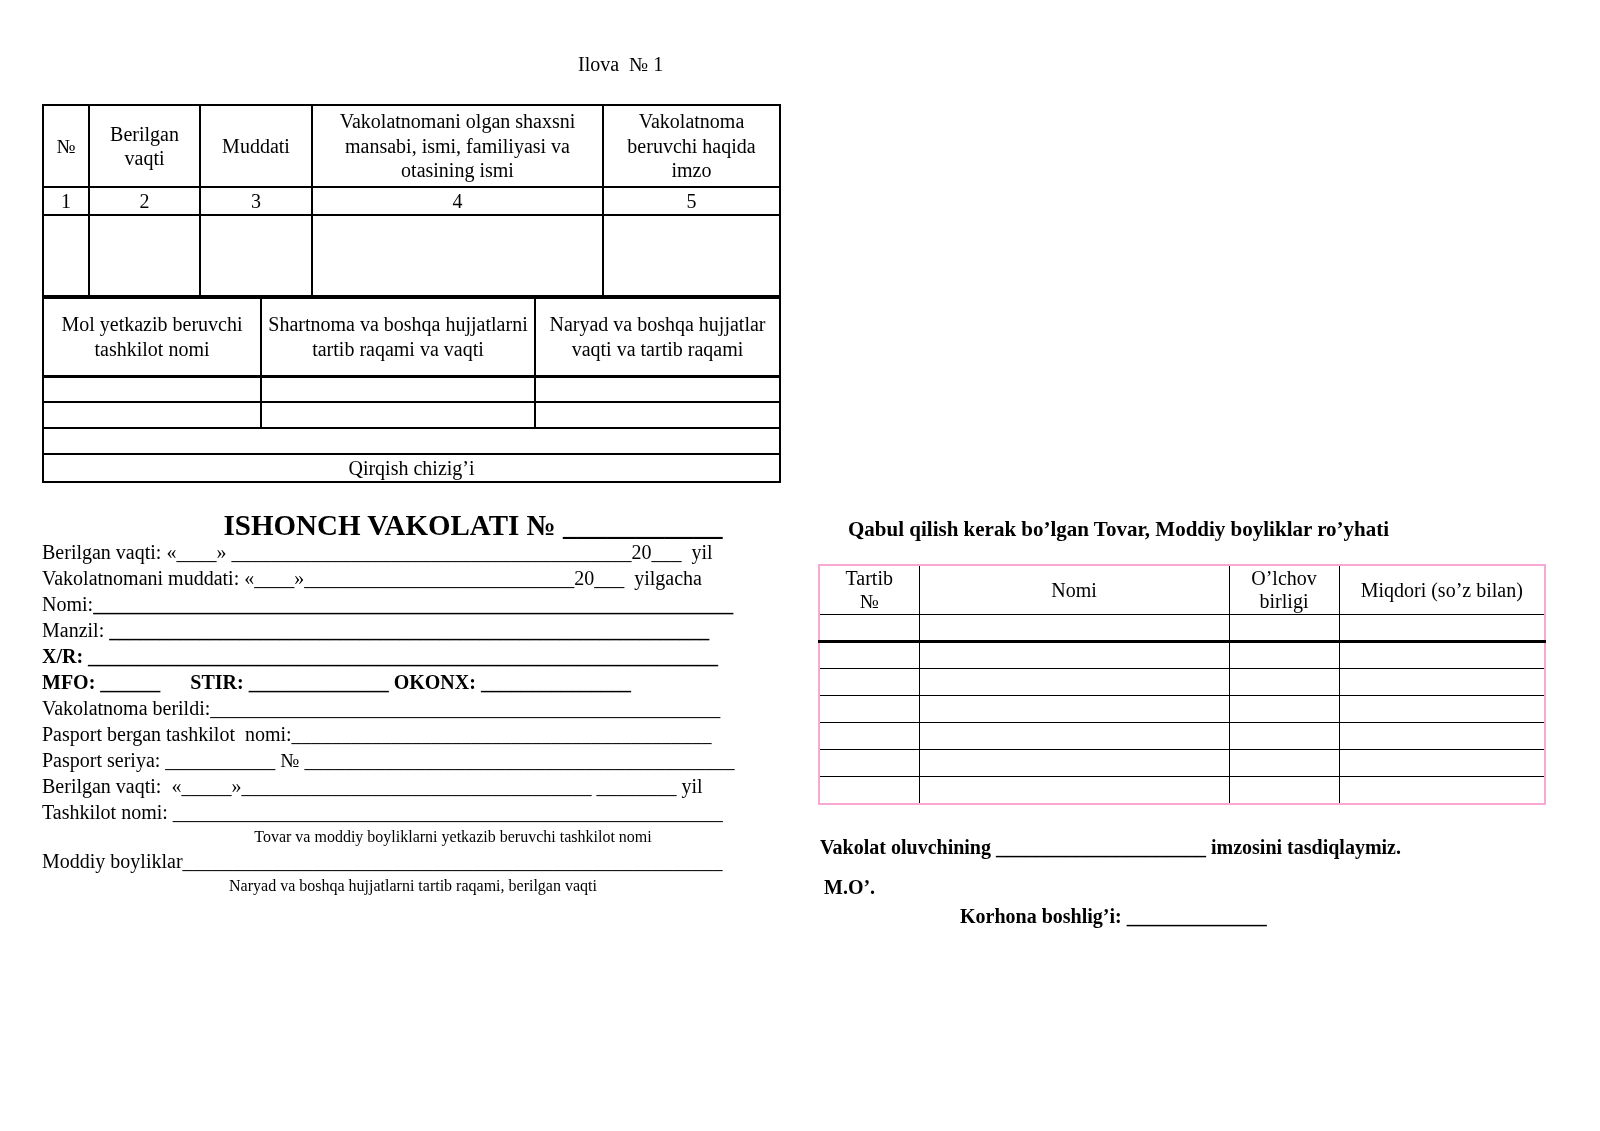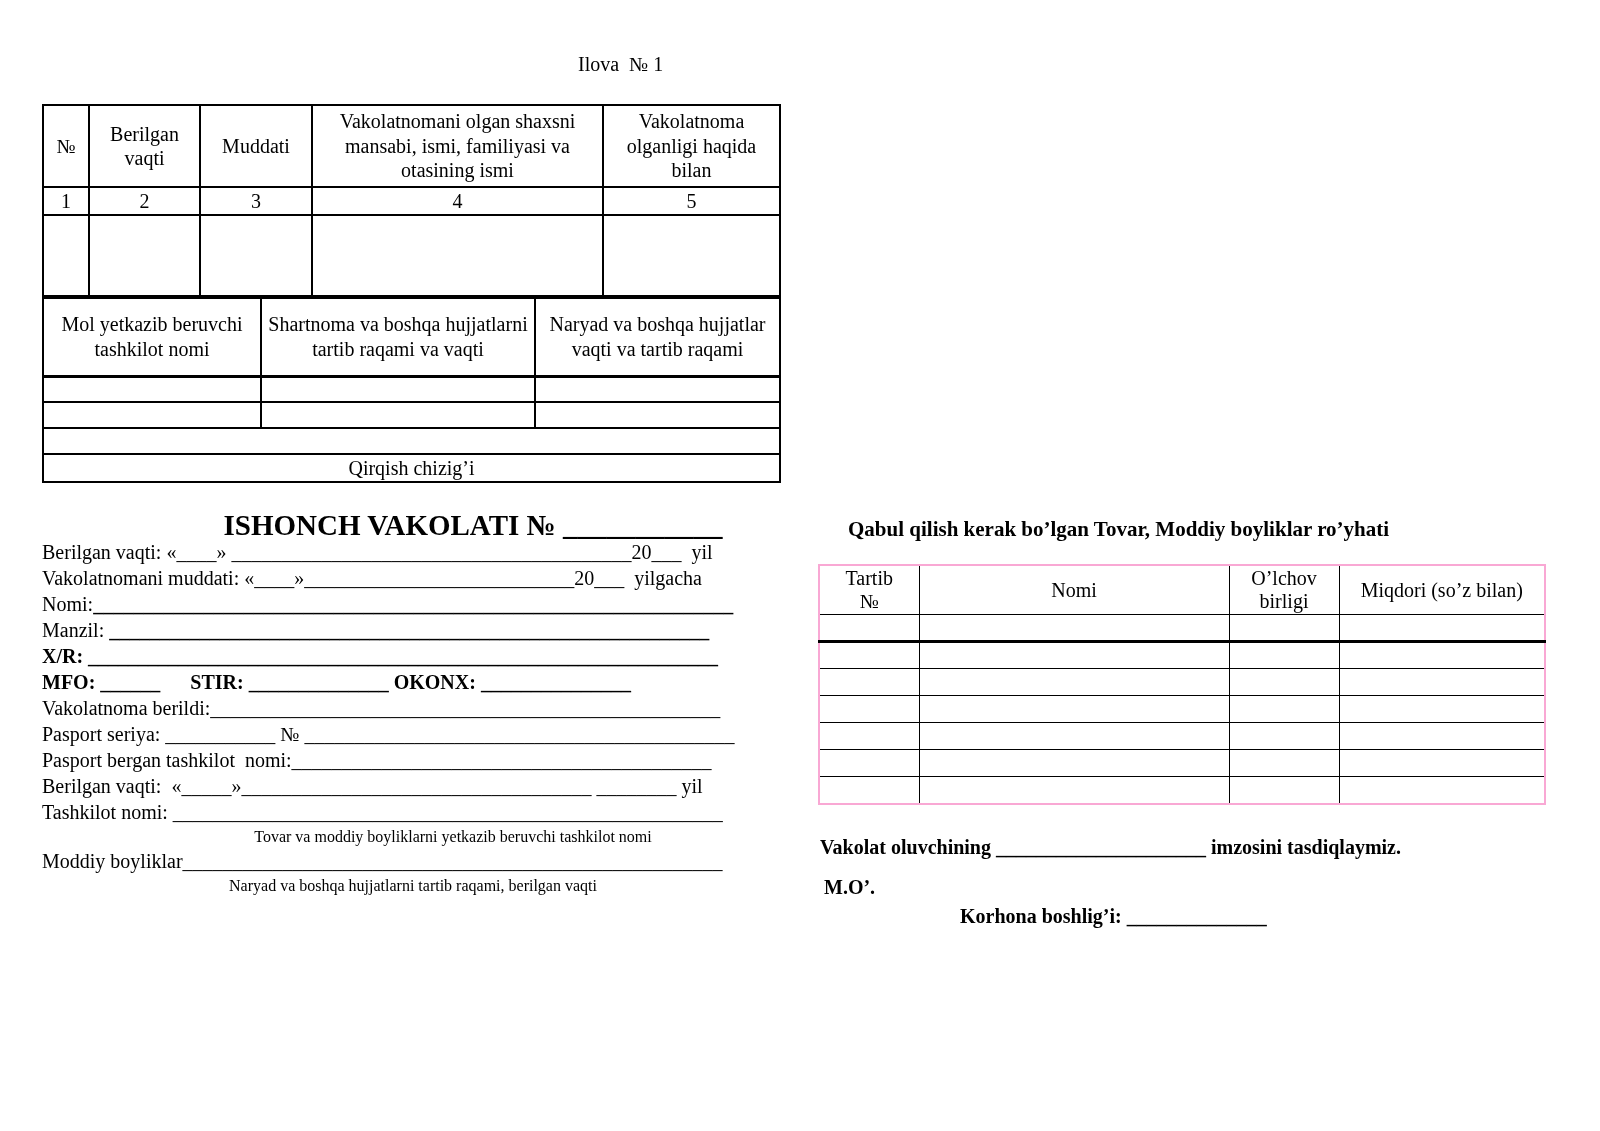--- a/index.html
+++ b/index.html
@@ -65,21 +65,21 @@
         <col style="width:291px">
         <col style="width:177px">
     </colgroup>
     <tbody>
       <tr class="h">
         <td data-bind="register_table.headers.0">№</td>
         <td data-bind="register_table.headers.1">Berilgan
 vaqti</td>
         <td data-bind="register_table.headers.2">Muddati</td>
         <td data-bind="register_table.headers.3">Vakolatnomani olgan shaxsni mansabi, ismi, familiyasi va otasining ismi</td>
-        <td data-bind="register_table.headers.4">Vakolatnoma olganligi haqida bilan</td>
+        <td data-bind="register_table.headers.4">Vakolatnoma beruvchi haqida imzo</td>
       </tr>
       <tr class="i">
         <td data-bind="register_table.index_row.0">1</td>
         <td data-bind="register_table.index_row.1">2</td>
         <td data-bind="register_table.index_row.2">3</td>
         <td data-bind="register_table.index_row.3">4</td>
         <td data-bind="register_table.index_row.4">5</td>
       </tr>
       <tr class="e">
         <td></td>
@@ -124,22 +124,22 @@
 
   <div class="poa">
     <div class="poa-title" data-bind="poa.title">ISHONCH VAKOLATI № ___________</div>
     <div class="ln" data-bind="poa.line_issued">Berilgan vaqti: «____» ________________________________________20___  yil</div>
     <div class="ln" data-bind="poa.line_term">Vakolatnomani muddati: «____»___________________________20___  yilgacha</div>
     <div class="ln"><span data-bind="poa.nomi_label">Nomi:</span><span class="bold" data-bind="poa.nomi_blank">________________________________________________________________</span></div>
     <div class="ln"><span data-bind="poa.manzil_label">Manzil: </span><span class="bold" data-bind="poa.manzil_blank">____________________________________________________________</span></div>
     <div class="ln bold" data-bind="poa.xr_line">X/R: _______________________________________________________________</div>
     <div class="ln bold" data-bind="poa.mfo_line">MFO: ______      STIR: ______________ OKONX: _______________</div>
     <div class="ln" data-bind="poa.issued_to_line">Vakolatnoma berildi:___________________________________________________</div>
+    <div class="ln" data-bind="poa.passport_org_line">Pasport bergan tashkilot  nomi:__________________________________________</div>
     <div class="ln" data-bind="poa.passport_line">Pasport seriya: ___________ № ___________________________________________</div>
-    <div class="ln" data-bind="poa.passport_org_line">Pasport bergan tashkilot  nomi:__________________________________________</div>
     <div class="ln" data-bind="poa.issued_date_line">Berilgan vaqti:  «_____»___________________________________ ________ yil</div>
     <div class="ln" data-bind="poa.org_name_line">Tashkilot nomi: _______________________________________________________</div>
     <div class="cap cap-tovar" data-bind="poa.caption_supplier">Tovar va moddiy boyliklarni yetkazib beruvchi tashkilot nomi</div>
     <div class="ln" data-bind="poa.goods_line">Moddiy boyliklar______________________________________________________</div>
     <div class="cap" data-bind="poa.caption_naryad">Naryad va boshqa hujjatlarni tartib raqami, berilgan vaqti</div>
   </div>
 
   <div class="right">
     <div class="r-title" data-bind="goods.title">Qabul qilish kerak bo’lgan Tovar, Moddiy boyliklar ro’yhati</div>
 

